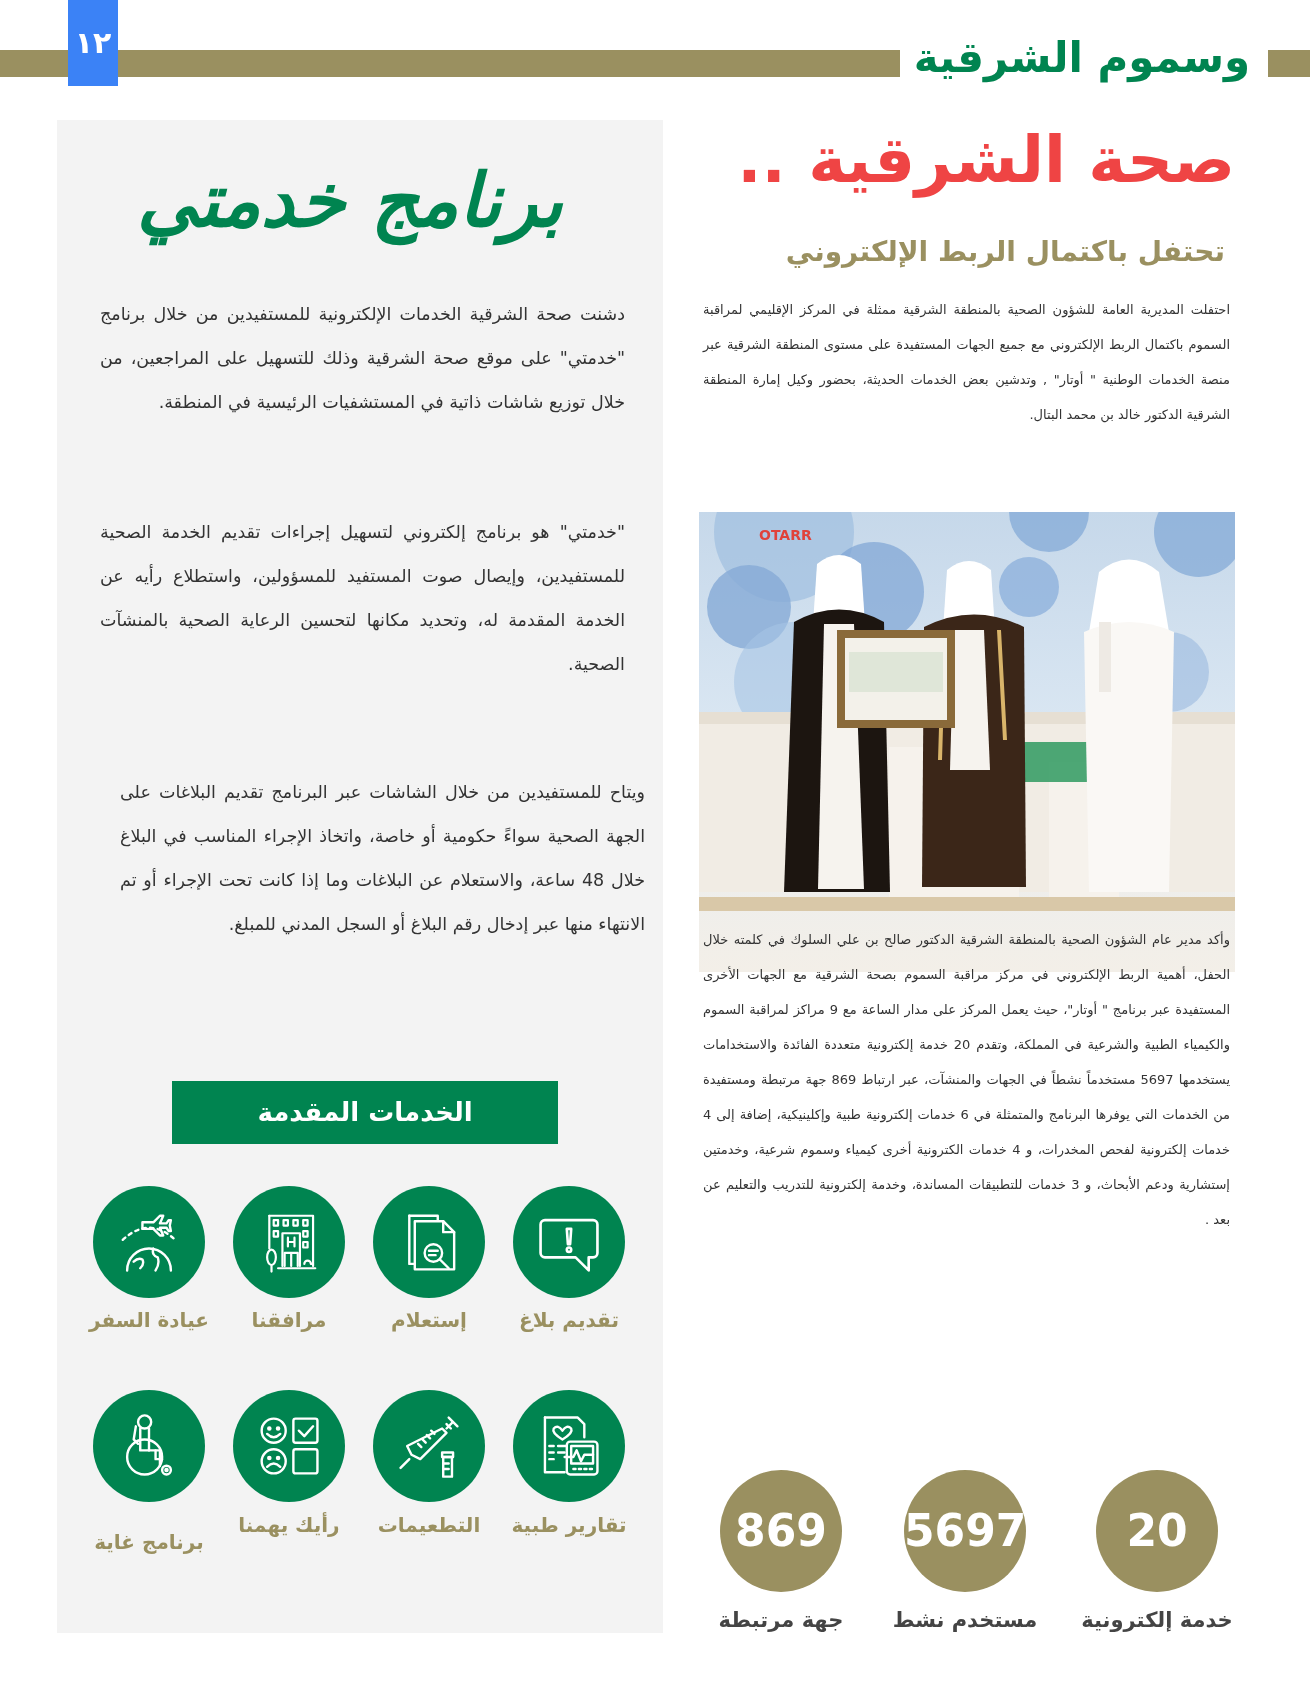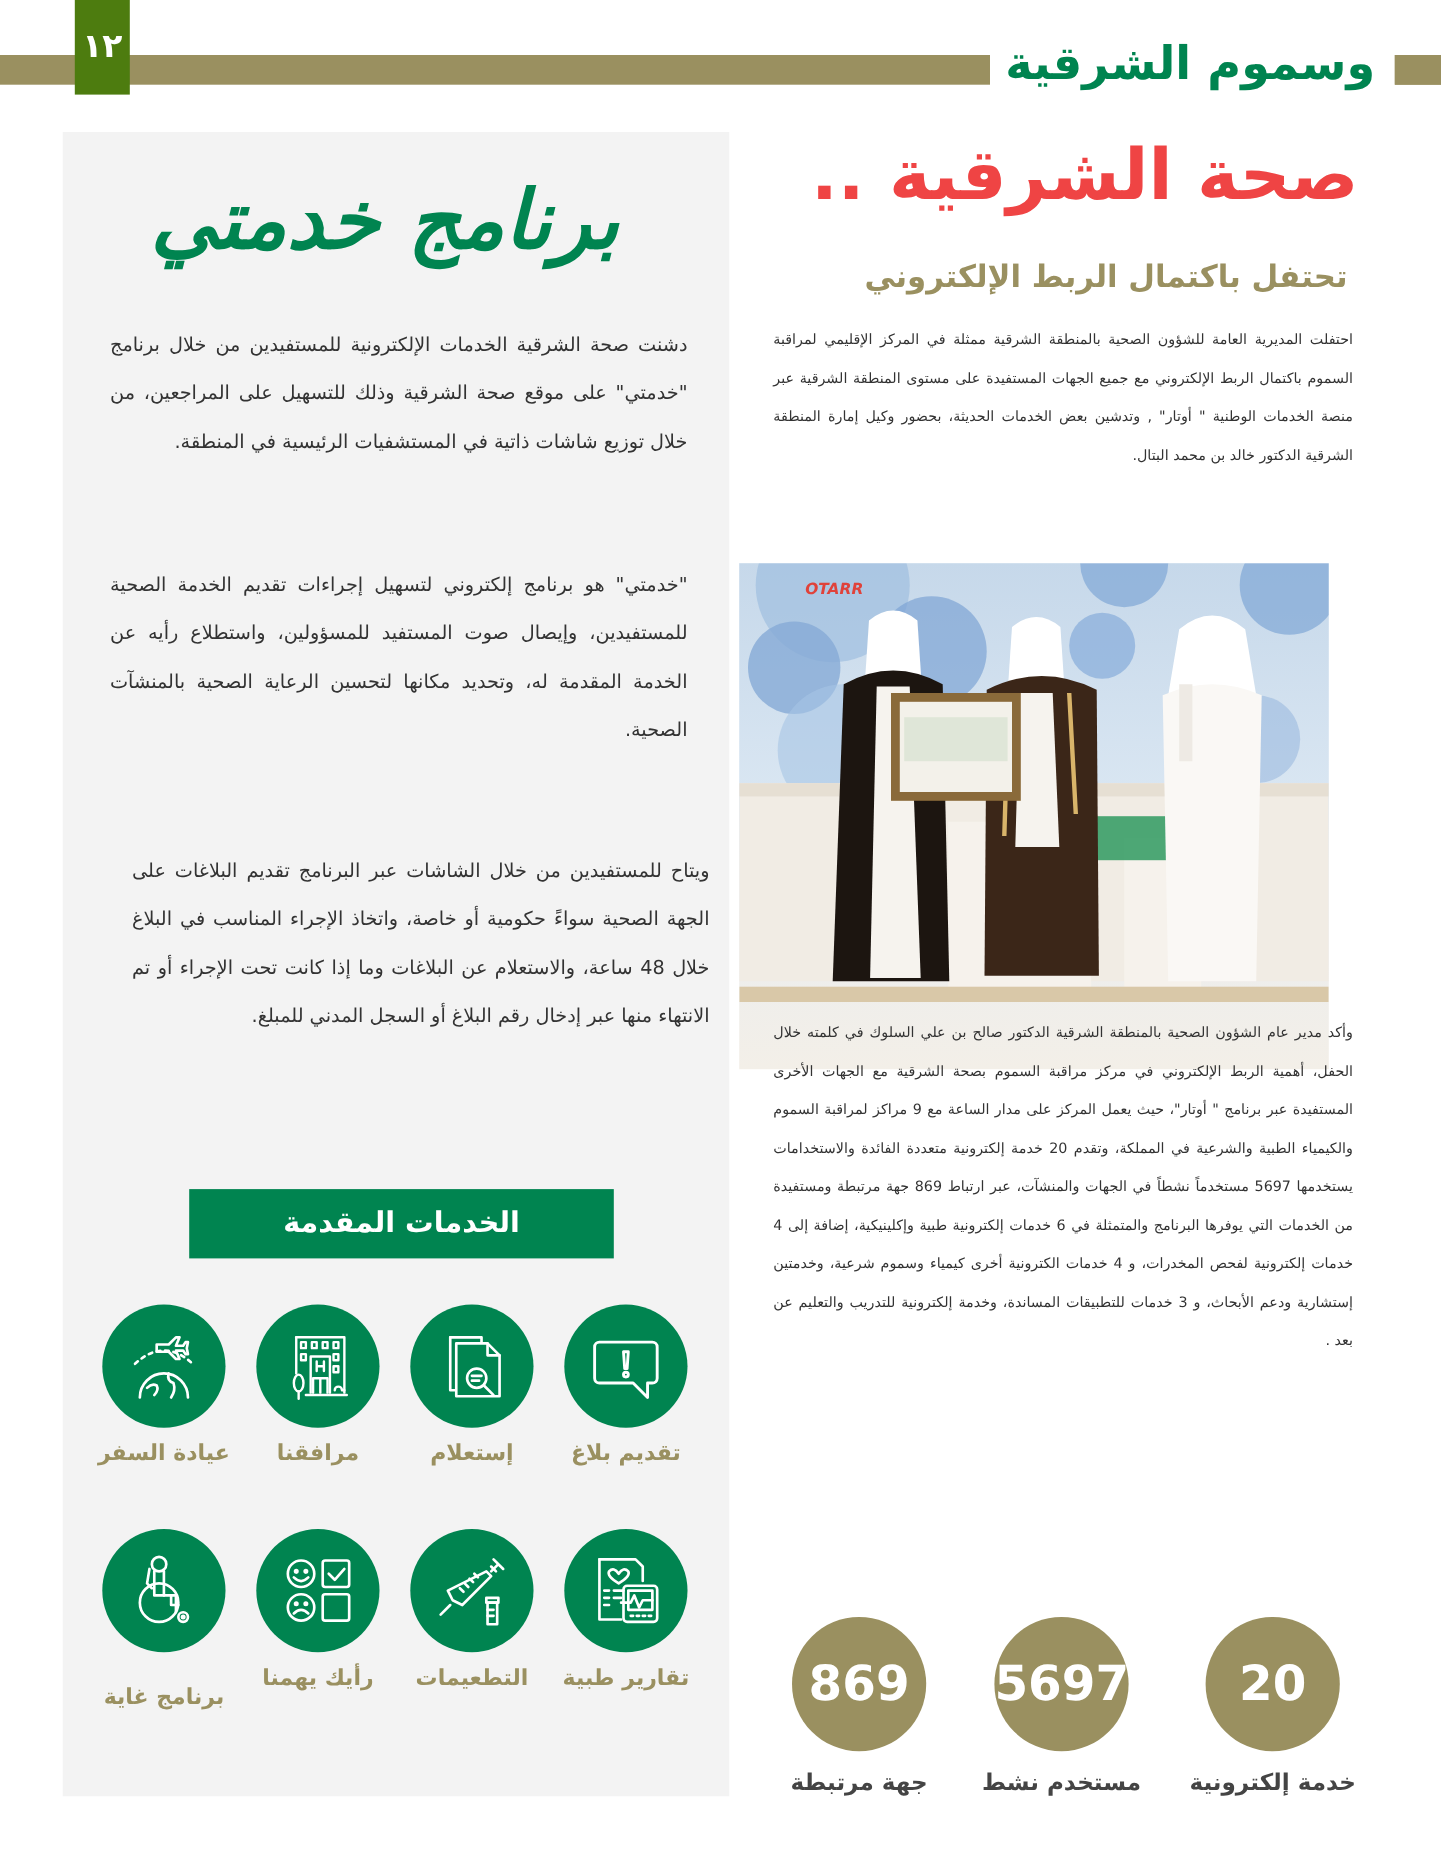--- a/index.html
+++ b/index.html
@@ -13,21 +13,21 @@
 
   
   .header-bar { left: 0; top: 50px; width: 1310px; height: 27px; background: #9a9060; }
   .header-gap-left { left: 900px; top: 44px; width: 368px; height: 40px; background: #ffffff; }
   .header-title {
     left: 905px; top: 28px; width: 354px; height: 60px;
     color: #008450; font-weight: bold; font-size: 42px; line-height: 60px;
     text-align: center; direction: rtl; letter-spacing: -1px;
   }
   .page-num-box {
-    left: 68px; top: 0; width: 50px; height: 86px; background: #4d7c0f;
+    left: 68px; top: 0; width: 50px; height: 86px; background: #3b82f6;
     color: #ffffff; font-weight: bold; font-size: 30px; text-align: center; line-height: 86px;
   }
 
   
   .main-title {
     left: 690px; top: 110px; width: 545px; height: 100px;
     color: #ef4444; font-weight: bold; font-size: 64px; line-height: 100px;
     direction: rtl; text-align: right; letter-spacing: -1px;
   }
   .sub-title {
@@ -36,23 +36,22 @@
     direction: rtl; text-align: right;
   }
   .body-text {
     direction: rtl; text-align: justify; text-align-last: right;
     font-size: 13px; line-height: 35px; color: #333333;
   }
   .right-para-1 { left: 703px; top: 292px; width: 527px; }
   .right-para-2 { left: 703px; top: 922px; width: 527px; }
 
   .photo {
-    left: 672px; top: 512px; width: 536px; height: 460px; overflow: hidden;
+    left: 699px; top: 512px; width: 536px; height: 460px; overflow: hidden;
     background: linear-gradient(180deg, #c6d8ea 0%, #d9e6f2 45%, #e9edf0 60%, #f3efe8 100%);
-    font-style: italic;
   }
 
   
   .stat-circle {
     width: 122px; height: 122px; border-radius: 50%; background: #9a9060;
     color: #ffffff; font-weight: bold; font-size: 44px; text-align: center; line-height: 122px;
   }
   .stat-label {
     width: 180px; text-align: center; color: #444444; font-weight: bold; font-size: 21px;
     direction: rtl;

